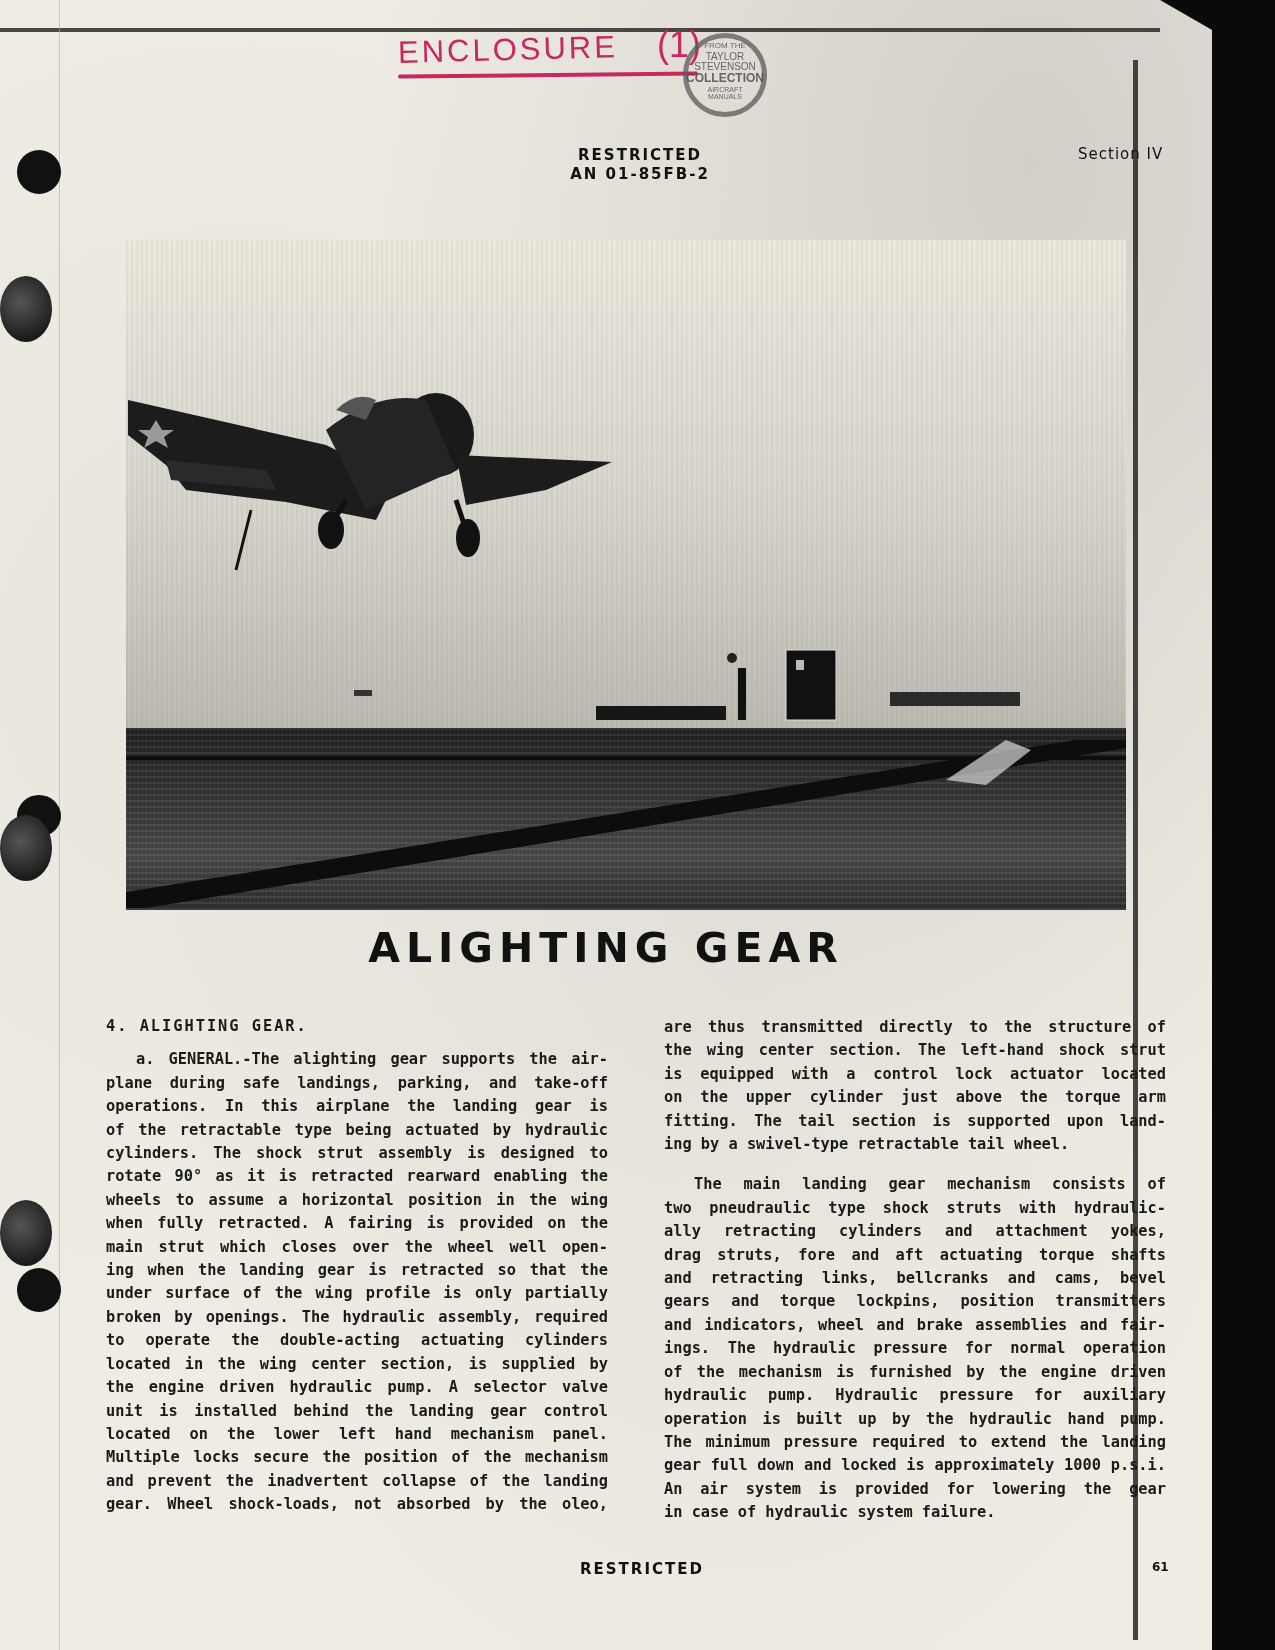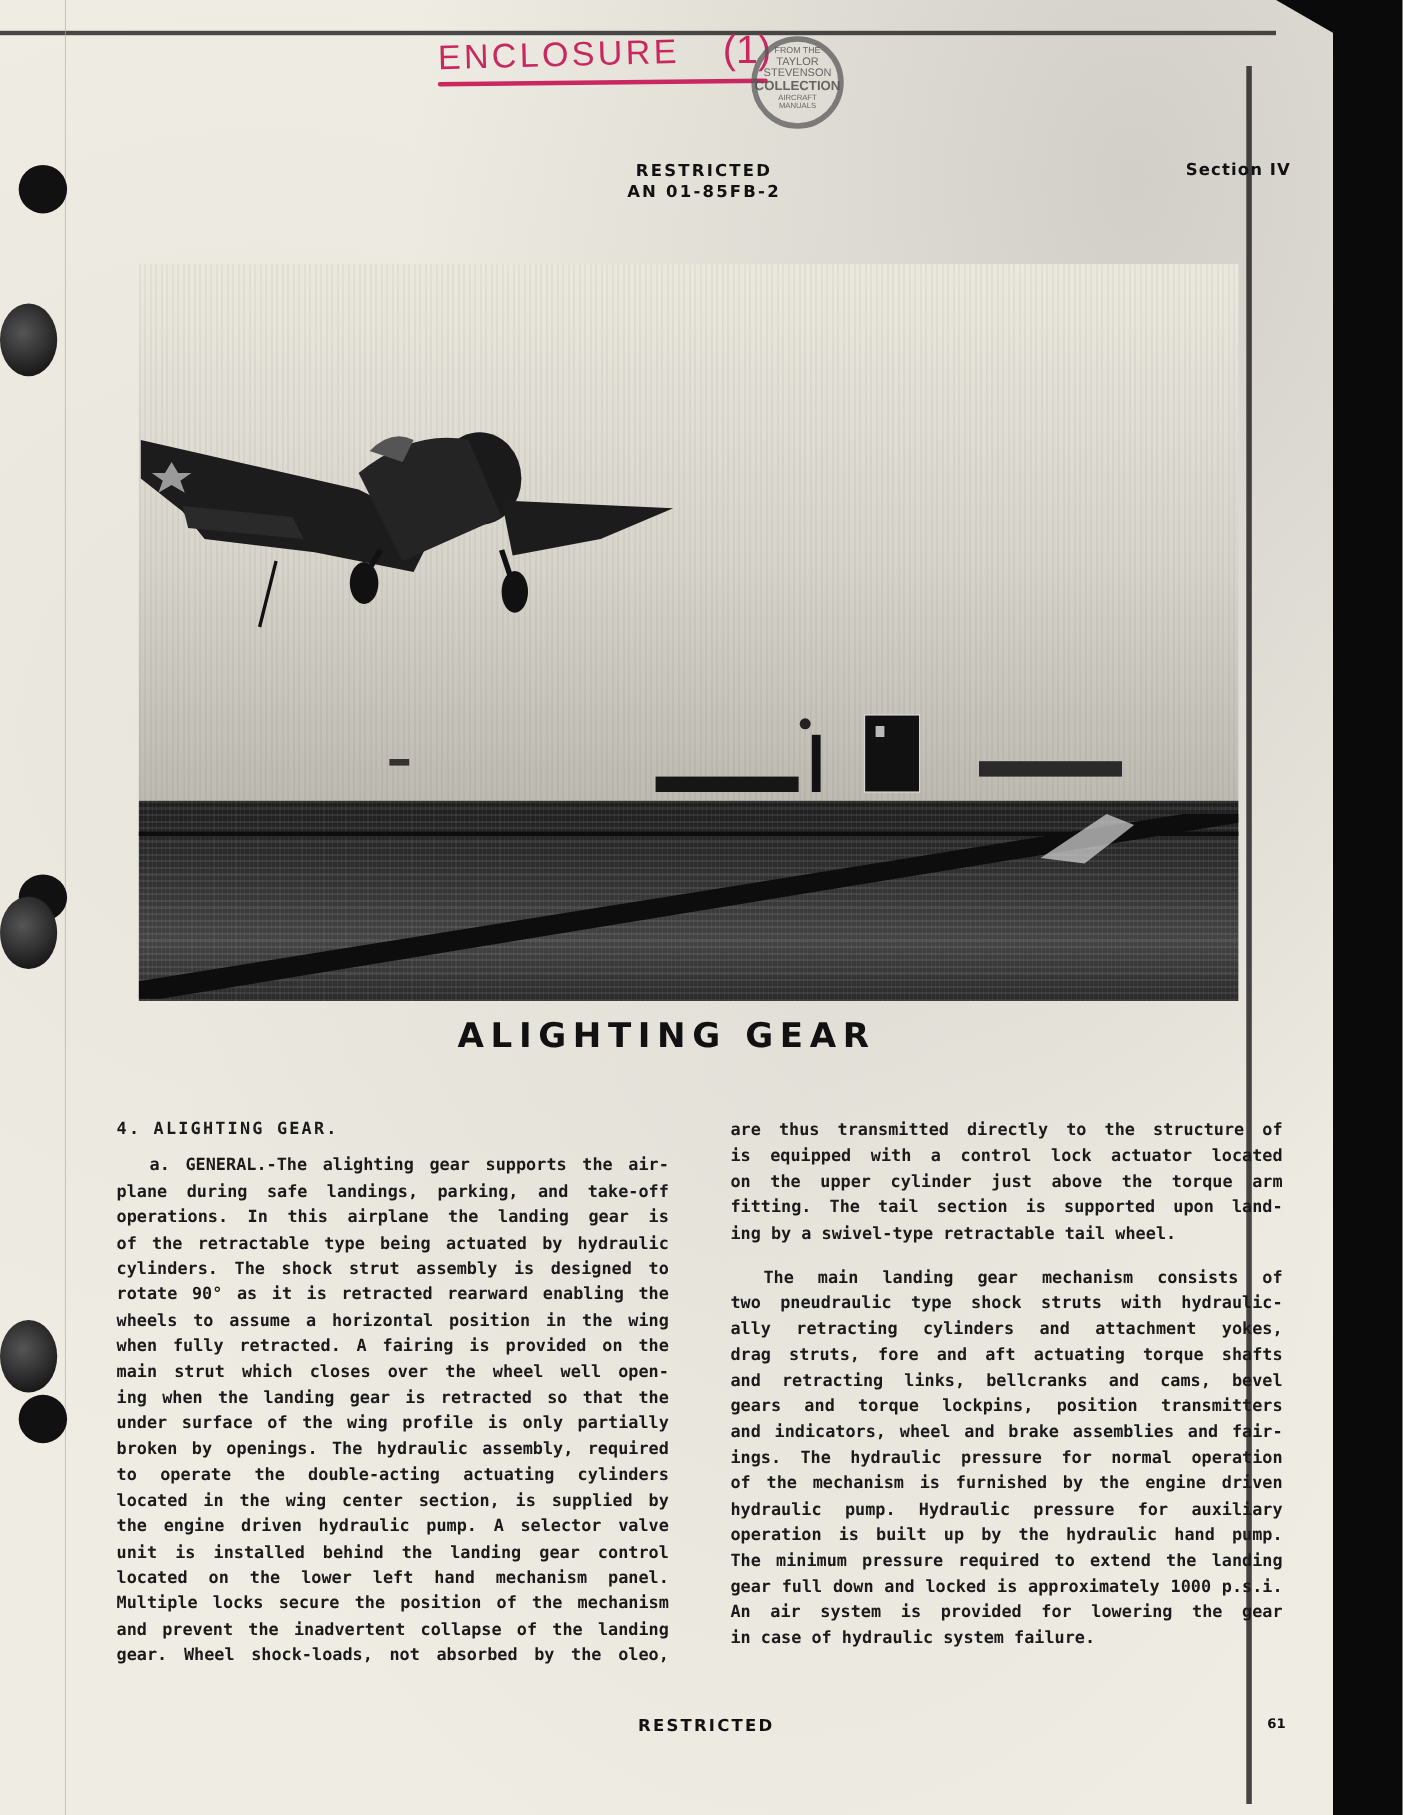--- a/index.html
+++ b/index.html
@@ -62,21 +62,21 @@
     .stamp .s5 { font-size: 7px; display: block; margin-top: 2px; }
     .stamp .s6 { font-size: 7px; display: block; }
 
     .hdr-center {
       position: absolute; left: 560px; top: 146px; width: 160px; text-align: center;
       font-family: "DejaVu Sans", sans-serif; font-weight: bold; font-size: 15px;
       letter-spacing: 2px; color: #111; line-height: 19px;
     }
     .hdr-right {
       position: absolute; left: 1078px; top: 145px;
-      font-family: "DejaVu Sans", sans-serif; font-weight: bold; font-size: 15px;
+      font-family: "DejaVu Sans", sans-serif; font-weight: normal; font-size: 15px;
       letter-spacing: 1px; color: #111;
     }
 
     .photo {
       position: absolute; left: 126px; top: 240px; width: 1000px; height: 670px;
       overflow: hidden;
     }
     .sky {
       position: absolute; left: 0; top: 0; width: 100%; height: 488px;
       background:
@@ -90,21 +90,21 @@
         repeating-linear-gradient(90deg, rgba(255,255,255,0.05) 0 1px, transparent 1px 4px),
         linear-gradient(180deg, #1e1e1e 0%, #2c2c2c 30%, #444 70%, #2a2a2a 100%);
     }
     .deck-edge {
       position: absolute; left: 0; top: 516px; width: 100%; height: 4px; background: #0d0d0d;
     }
     .photo svg { position: absolute; left: 0; top: 0; }
 
     .title {
       position: absolute; left: 0; top: 924px; width: 1212px; text-align: center;
-      font-family: "DejaVu Sans", sans-serif; font-weight: bold; font-size: 31px;
+      font-family: "DejaVu Sans", sans-serif; font-weight: bold; font-size: 41px;
       letter-spacing: 6px; color: #111;
     }
 
     .col {
       position: absolute; font-family: "DejaVu Sans Mono", monospace; font-weight: bold;
       font-size: 15.3px; line-height: 23.4px; color: #1a1a1a; text-align: justify;
     }
     .col-left { left: 106px; top: 1015px; width: 502px; }
     .col-right { left: 664px; top: 1016px; width: 502px; }
     .sec-heading { display: block; margin-bottom: 10px; letter-spacing: 2px; }
@@ -220,20 +220,21 @@
         <span class="line">located on the lower left hand mechanism panel.</span>
         <span class="line">Multiple locks secure the position of the mechanism</span>
         <span class="line">and prevent the inadvertent collapse of the landing</span>
         <span class="line">gear. Wheel shock-loads, not absorbed by the oleo,</span>
       </div>
   </div>
 
   <div class="col col-right">
     <div id="right-lines-1">
         <span class="line">are thus transmitted directly to the structure of</span>
+        <span class="line">the wing center section. The left-hand shock strut</span>
         <span class="line">is equipped with a control lock actuator located</span>
         <span class="line">on the upper cylinder just above the torque arm</span>
         <span class="line">fitting. The tail section is supported upon land-</span>
         <span class="line last">ing by a swivel-type retractable tail wheel.</span>
       </div>
     <div id="right-lines-2" class="para-gap">
         <span class="line indent">The main landing gear mechanism consists of</span>
         <span class="line">two pneudraulic type shock struts with hydraulic-</span>
         <span class="line">ally retracting cylinders and attachment yokes,</span>
         <span class="line">drag struts, fore and aft actuating torque shafts</span>

